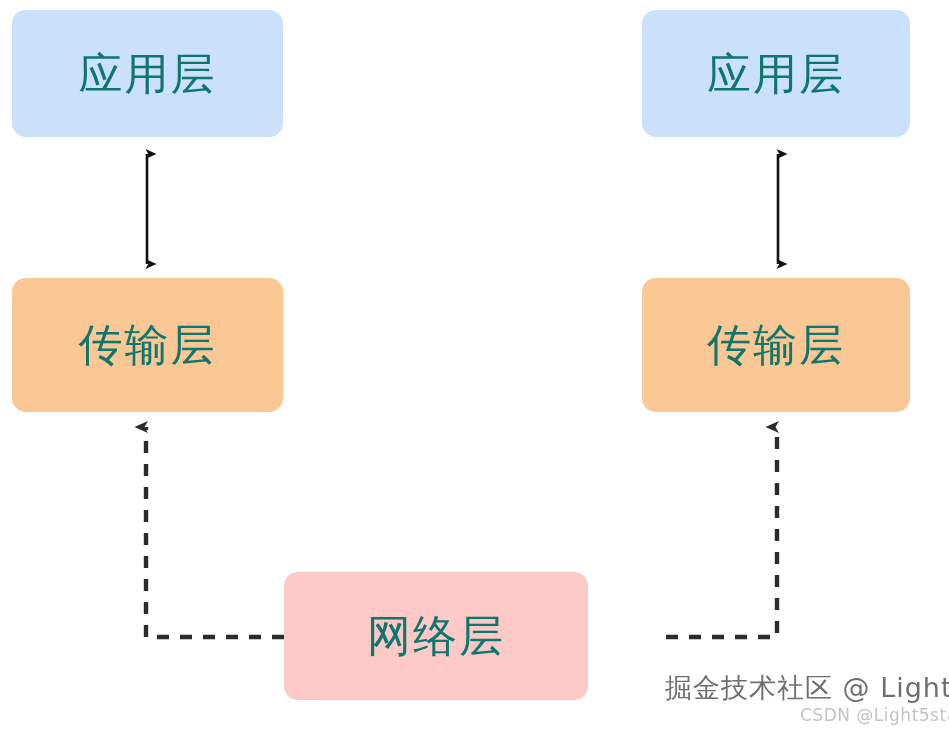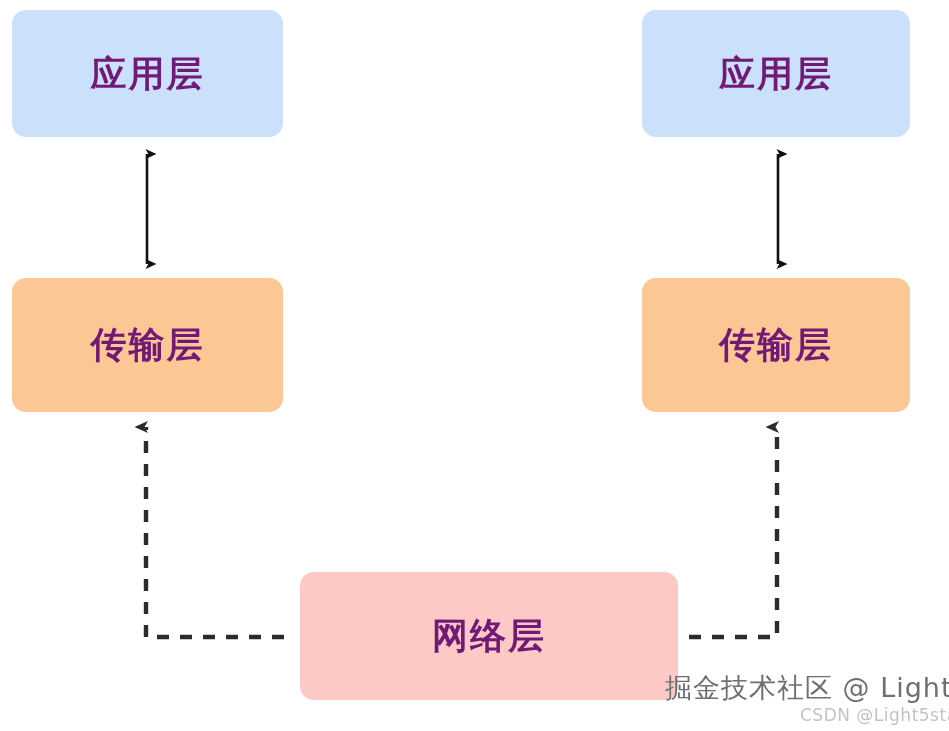--- a/index.html
+++ b/index.html
@@ -19,24 +19,24 @@
   }
   .node {
     position: absolute;
     border-radius: 14px;
     display: flex;
     align-items: center;
     justify-content: center;
     box-sizing: border-box;
   }
   .node-label {
-    font-size: 36px;
+    font-size: 44px;
     line-height: 1;
-    color: #701a75;
-    font-weight: 700;
+    color: #0f766e;
+    font-weight: 400;
     letter-spacing: 2px;
     font-family: "DejaVu Sans", "Liberation Sans", sans-serif;
     user-select: none;
   }
   .app-node { background: #cbe0fb; }
   .transport-node { background: #fbc795; justify-content: center; }
   .network-node { background: #fcc9c6; }
 
   #edge-layer {
     position: absolute;
@@ -112,21 +112,21 @@
   </div>
 
   <div class="node transport-node" id="node-transport-left" style="left:12px; top:278px; width:271px; height:134px;">
     <span class="node-label">传输层</span>
   </div>
 
   <div class="node transport-node" id="node-transport-right" style="left:642px; top:278px; width:268px; height:134px;">
     <span class="node-label">传输层</span>
   </div>
 
-  <div class="node network-node" id="node-network-center" style="left:284px; top:572px; width:378px; height:128px;margin-left:16px;">
+  <div class="node network-node" id="node-network-center" style="left:284px; top:572px; width:304px; height:128px;">
     <span class="node-label">网络层</span>
   </div>
 
   <div class="watermark" id="wm-primary">掘金技术社区 @ Light5</div>
 
   <div class="watermark" id="wm-secondary">CSDN @Light5star</div>
 
 </div>
 
 </body></html>

